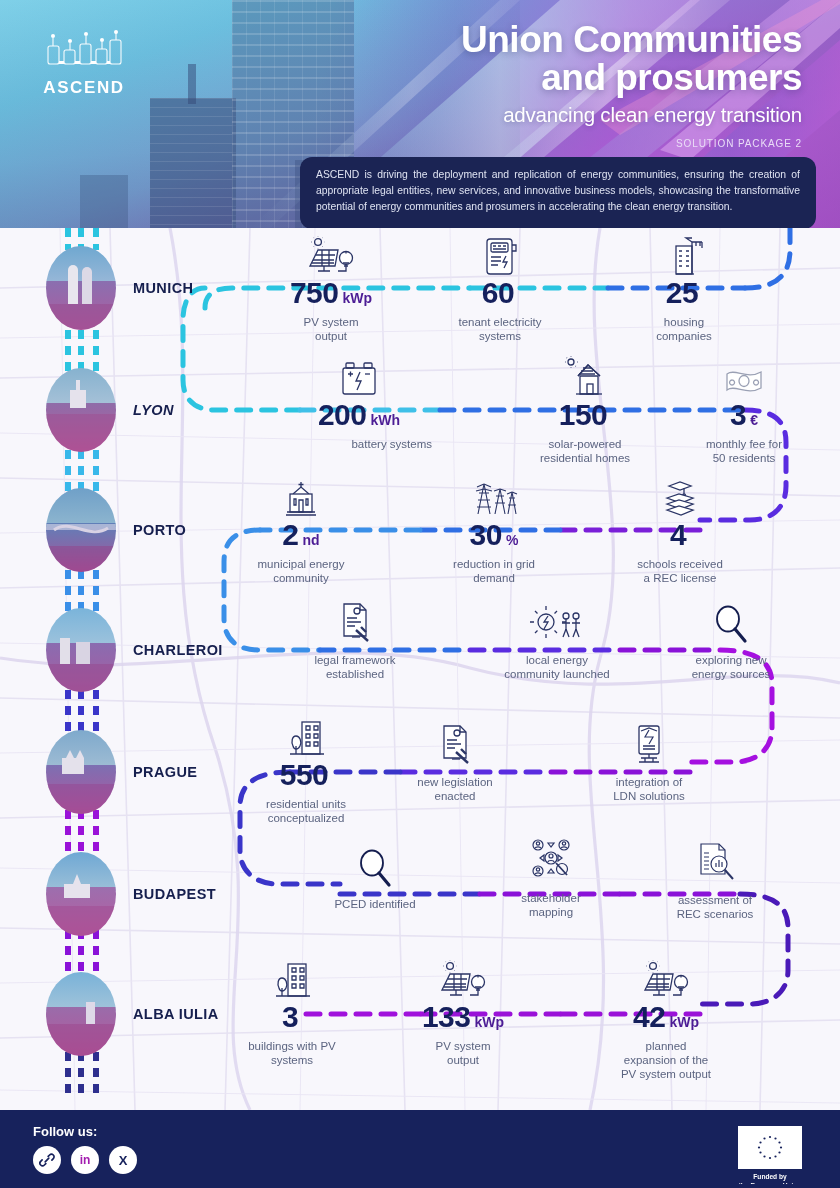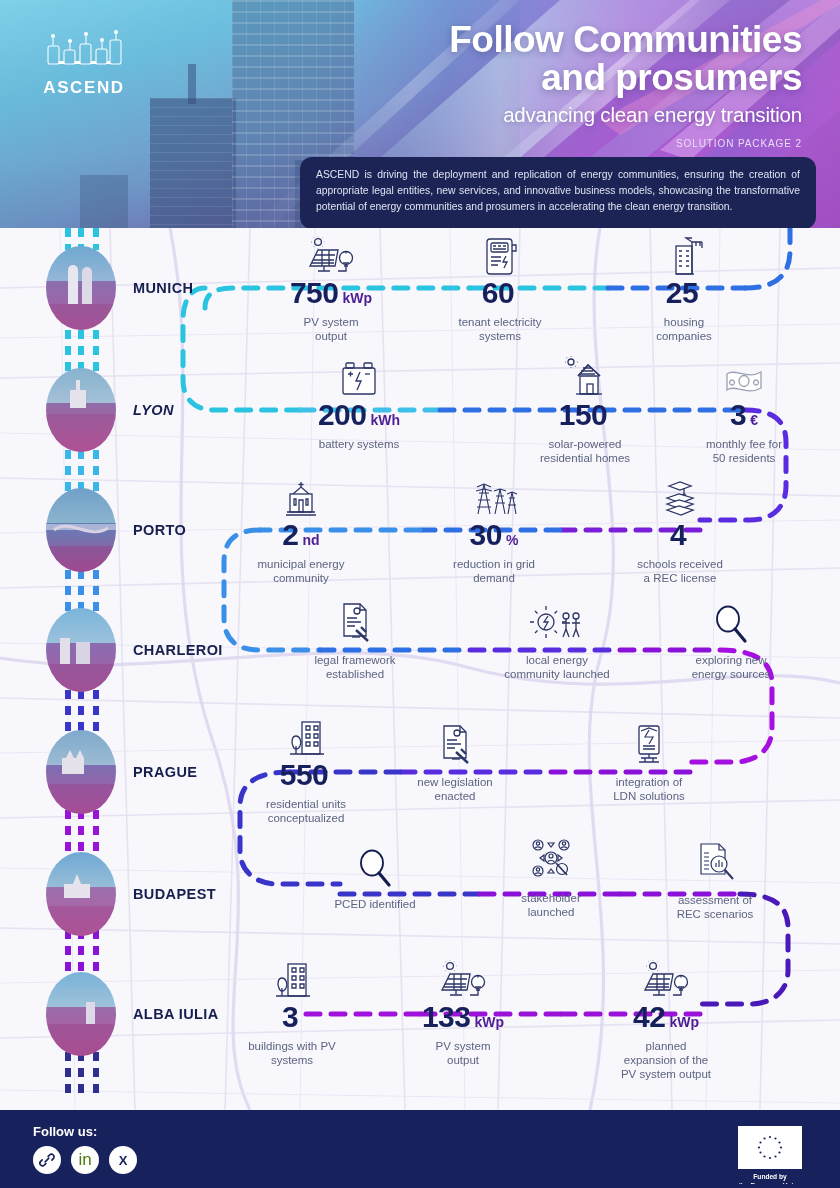--- a/index.html
+++ b/index.html
@@ -171,21 +171,21 @@
           <rect x="33" y="31" width="5" height="3"></rect>
           <rect x="49" y="31" width="5" height="3"></rect>
           <rect x="65" y="31" width="3" height="3"></rect>
         </g>
       </svg>
     </div>
     <div class="logo-txt">ASCEND</div>
   </div>
 
   <div class="hdr-title">
-    <div class="l1">Follow Communities</div>
+    <div class="l1">Union Communities</div>
     <div class="l2">and prosumers</div>
   </div>
   <div class="hdr-sub">advancing clean energy transition</div>
   <div class="hdr-pkg">SOLUTION PACKAGE 2</div>
 
   <div class="hdr-box">
     <p>ASCEND is driving the deployment and replication of energy communities, ensuring the creation of appropriate legal entities, new services, and innovative business models, showcasing the transformative potential of energy communities and prosumers in accelerating the clean energy transition.</p>
   </div>
 </div>
 
@@ -394,21 +394,21 @@
       <div class="sky" style="background:linear-gradient(180deg,#86b2cf,#a8c2d8);"></div>
       <div class="gnd" style="background:linear-gradient(180deg,#8f6ca8,#b8589a);"></div>
       <svg width="70" height="84" style="position:absolute;left:0;top:0;">
         <rect x="24" y="22" width="16" height="18" fill="#e5e2ec"></rect>
         <rect x="30" y="12" width="4" height="12" fill="#e5e2ec"></rect>
         <rect x="0" y="46" width="70" height="38" fill="rgba(160,70,140,0.38)"></rect>
       </svg>
     </div>
     <div class="city-label" style="top:52px;font-style:italic;">LYON</div>
 
-    <div class="node" style="left:286px; top:6px; width:146px;">
+    <div class="node" style="left:286px; top:6px; width:146px;text-align:right;">
       <div class="ico">
         <svg width="44" height="42" viewBox="0 0 44 42" fill="none" stroke="#2b3566" stroke-width="1.3">
           <rect x="6" y="10" width="32" height="26" rx="2" fill="#fff"></rect>
           <rect x="9" y="5" width="8" height="5" rx="1"></rect>
           <rect x="27" y="5" width="8" height="5" rx="1"></rect>
           <path d="M11 16h5M13.5 13.5v5"></path>
           <path d="M28 16h5"></path>
           <path d="M23 14l-4 9h5l-4 9"></path>
         </svg>
       </div>
@@ -706,21 +706,21 @@
           <path d="M13 22 L17 19 L17 25Z"></path>
           <path d="M35 22 L31 19 L31 25Z"></path>
           <path d="M29 27 L40 39" stroke-width="1.8"></path>
           <circle cx="35" cy="33" r="5.5"></circle>
         </svg>
       </div>
       <div class="valrow">
           <span class="num"></span>
         </div>
       <div class="cap">stakeholder
-launched</div>
+mapping</div>
     </div>
 
     <div class="node nonum" style="left:640px; top:6px; width:150px;">
       <div class="ico">
         <svg width="44" height="44" viewBox="0 0 44 44" fill="none" stroke="#2b3566" stroke-width="1.2">
           <path d="M8 4h18l6 6v24H8z" fill="#fff"></path>
           <path d="M26 4v6h6"></path>
           <path d="M11 13h5M11 17h5M11 21h5M11 25h5M11 29h5"></path>
           <circle cx="26" cy="24" r="8" fill="#fff"></circle>
           <path d="M23 27v-4M26 27v-7M29 27v-5"></path>
@@ -815,21 +815,21 @@
   <div class="follow">Follow us:</div>
   <div class="socials">
     <a class="soc">
       <svg width="16" height="16" viewBox="0 0 16 16" fill="none" stroke="#17225c" stroke-width="1.7" stroke-linecap="round">
         <path d="M6.2 9.8 9.8 6.2"></path>
         <path d="M9.2 4.4 10.6 3a2.6 2.6 0 0 1 3.7 3.7l-1.4 1.4"></path>
         <path d="M6.8 11.6 5.4 13a2.6 2.6 0 0 1-3.7-3.7l1.4-1.4"></path>
       </svg>
     </a>
     <a class="soc">
-      <span style="color:#4d7c0f;font-weight:normal;font-size:17px;font-family:'Liberation Sans',sans-serif;">in</span>
+      <span style="color:#a21caf;font-weight:bold;font-size:12px;font-family:'Liberation Sans',sans-serif;">in</span>
     </a>
     <a class="soc">
       <span style="color:#17225c;font-weight:bold;font-size:13px;font-family:'Liberation Sans',sans-serif;">X</span>
     </a>
   </div>
 
   <div class="eu">
     <div class="eu-flag">
       <svg width="64" height="43" viewBox="0 0 64 43">
         <rect width="64" height="43" fill="#ffffff"></rect>

